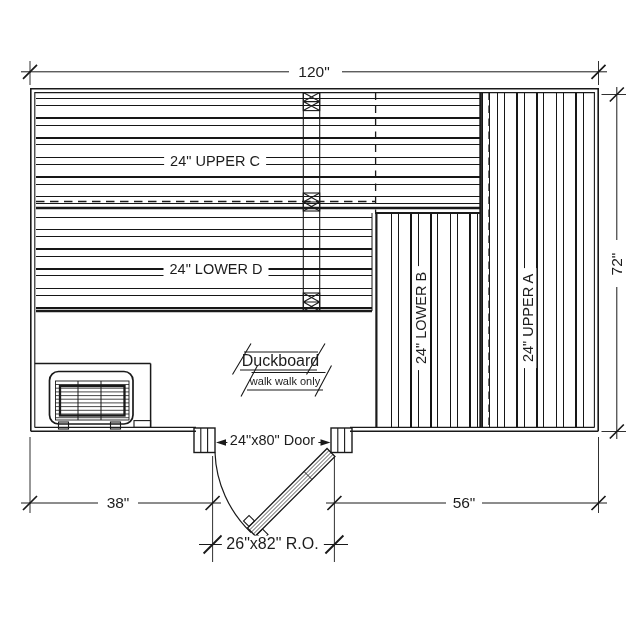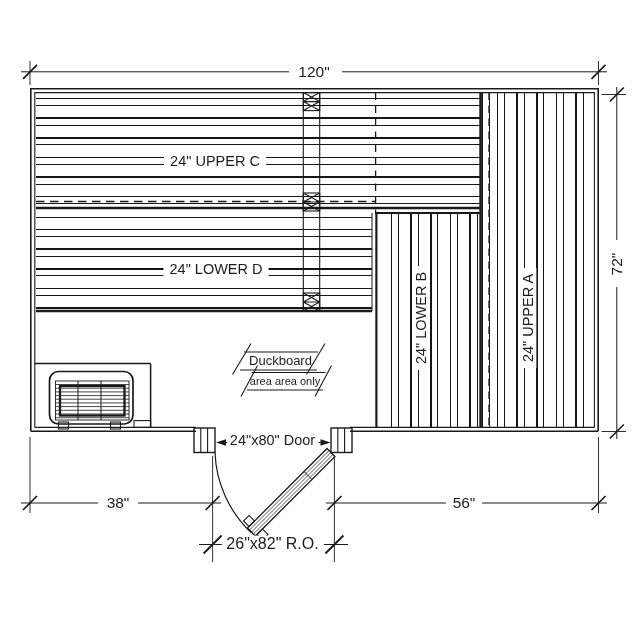--- a/index.html
+++ b/index.html
@@ -21,21 +21,21 @@
   #bench-a{left:482px;top:92px;width:113px;height:336px;background-position:9px 0;}
   svg.overlay{position:absolute;left:0;top:0;}
   svg.overlay path,svg.overlay rect,svg.overlay line,svg.overlay polyline{
       stroke:#1a1a1a;fill:none;stroke-linecap:butt;}
   .lbl{position:absolute;white-space:nowrap;color:#1c1c1c;line-height:1.05;
        transform:translate(-50%,-50%);}
   .lbl.rot{transform:translate(-50%,-50%) rotate(-90deg);}
   .lbl.onwhite{background:#ffffff;padding:0 5px;}
   .dim{font-size:15.5px;}
   .bench-lbl{font-size:14.5px;background:#ffffff;padding:0 6px;}
-  .duck1{font-size:13px;}
+  .duck1{font-size:16px;}
   .duck2{font-size:11px;}
   .ro{font-size:16px;}
   .doorlbl{font-size:14.5px;background:#ffffff;padding:0 3px;}
 </style>
 </head>
 <body>
 
 <div class="canvas">
 
   <div id="bench-c" class="planks planks-h"></div>
@@ -160,18 +160,18 @@
     </g>
   </svg>
 
   <div class="lbl dim onwhite" style="left:314px;top:71.5px;">120"</div>
   <div class="lbl dim onwhite rot" style="left:616.5px;top:263.5px;">72"</div>
   <div class="lbl bench-lbl" style="left:215px;top:161.5px;">24" UPPER C</div>
   <div class="lbl bench-lbl" style="left:216px;top:269.5px;">24" LOWER D</div>
   <div class="lbl bench-lbl rot" style="left:421.5px;top:318px;">24" LOWER B</div>
   <div class="lbl bench-lbl rot" style="left:529px;top:318px;">24" UPPER A</div>
   <div class="lbl duck1" style="left:280.5px;top:361px;">Duckboard</div>
-  <div class="lbl duck2" style="left:285px;top:381.5px;">area area only</div>
+  <div class="lbl duck2" style="left:285px;top:381.5px;">walk walk only</div>
   <div class="lbl doorlbl" style="left:272.5px;top:441px;">24"x80" Door</div>
   <div class="lbl dim onwhite" style="left:118px;top:502.5px;">38"</div>
   <div class="lbl dim onwhite" style="left:464px;top:502.5px;">56"</div>
   <div class="lbl ro onwhite" style="left:272.5px;top:544px;">26"x82" R.O.</div>
 </div>
 
 </body></html>

